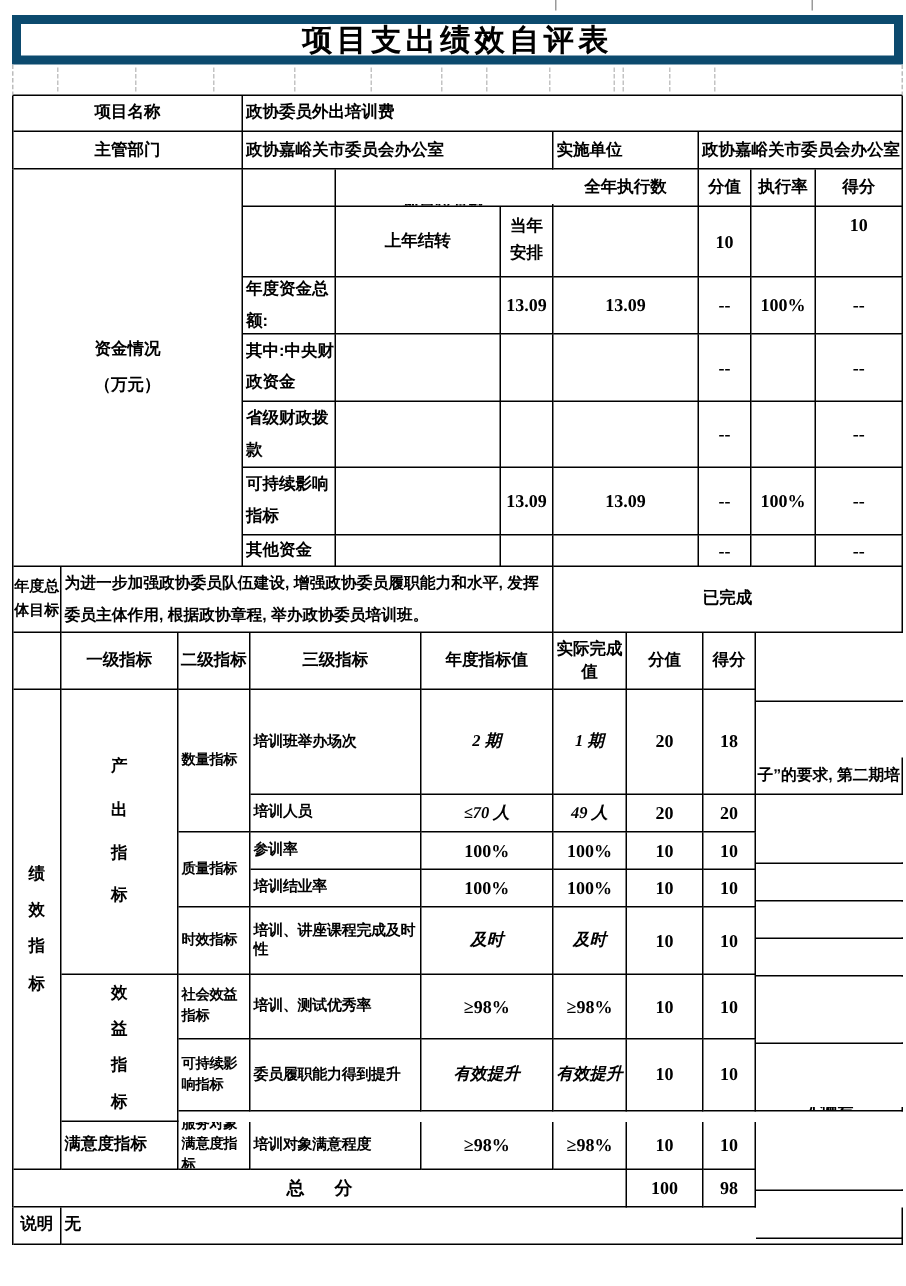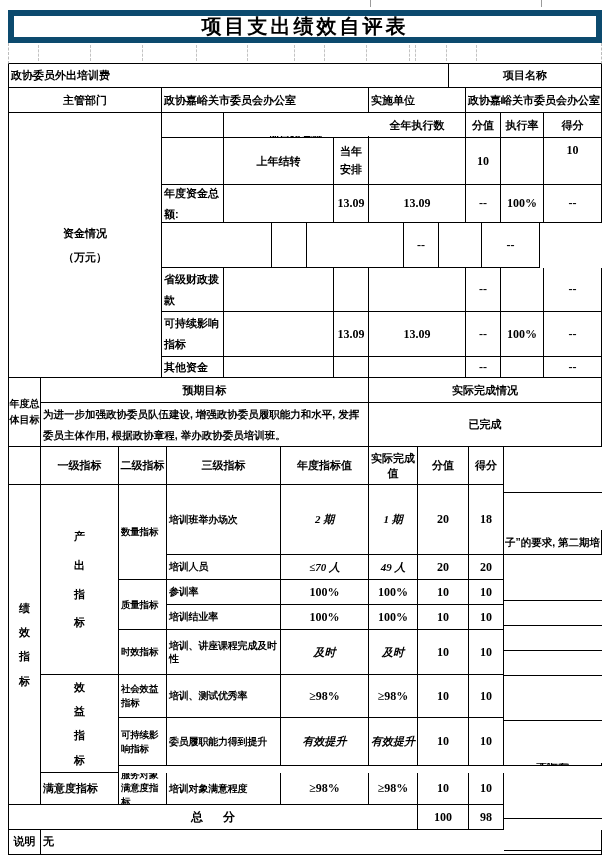--- a/index.html
+++ b/index.html
@@ -78,22 +78,22 @@
       <span class="dashv" style="left:285px"></span>
     <span class="dashv" style="left:315px"></span>
       <span class="dashv" style="left:357px"></span>
     <span class="dashv" style="left:400px"></span>
       <span class="dashv" style="left:406px"></span>
     <span class="dashv" style="left:437px"></span>
       <span class="dashv" style="left:467px"></span>
   </div>
 
   <div class="r h24">
+    <div class="c w153">项目名称</div>
     <div class="c w440 left">政协委员外出培训费</div>
-    <div class="c w153">项目名称</div>
   </div>
 
   <div class="r h25">
     <div class="c w153">主管部门</div>
     <div class="c w207 left">政协嘉峪关市委员会办公室</div>
     <div class="c w97 left">实施单位</div>
     <div class="c w136 left">政协嘉峪关市委员会办公室</div>
   </div>
 
   <div class="r">
@@ -126,20 +126,21 @@
       <div class="rn h38">
         <div class="c w62 left flbl">年度资金总额:</div>
         <div class="c w110"></div>
         <div class="c w35 num">13.09</div>
         <div class="c w97 num">13.09</div>
         <div class="c w35 num">--</div>
         <div class="c w43 num">100%</div>
         <div class="c w58 num">--</div>
       </div>
       <div class="rn h45">
+        <div class="c w62 left flbl">其中:中央财政资金</div>
         <div class="c w110"></div>
         <div class="c w35"></div>
         <div class="c w97"></div>
         <div class="c w35 num">--</div>
         <div class="c w43"></div>
         <div class="c w58 num">--</div>
       </div>
       <div class="rn h44">
         <div class="c w62 left flbl">省级财政拨款</div>
         <div class="c w110"></div>
@@ -168,24 +169,20 @@
         <div class="c w58 num">--</div>
       </div>
     </div>
   </div>
 
   <div class="r">
     <div class="c w32">
         <span class="lbl6">年度总体目标</span>
       </div>
     <div class="col">
-      <div class="rn h25">
-        <div class="c w328">预期目标</div>
-        <div class="c w233">实际完成情况</div>
-      </div>
       <div class="rn h44">
         <div class="c w328 left goal">为进一步加强政协委员队伍建设, 增强政协委员履职能力和水平, 发挥委员主体作用, 根据政协章程, 举办政协委员培训班。</div>
         <div class="c w233">已完成</div>
       </div>
     </div>
   </div>
 
   <div class="r h38">
     <div class="c w32"></div>
     <div class="c w78">一级指标</div>

